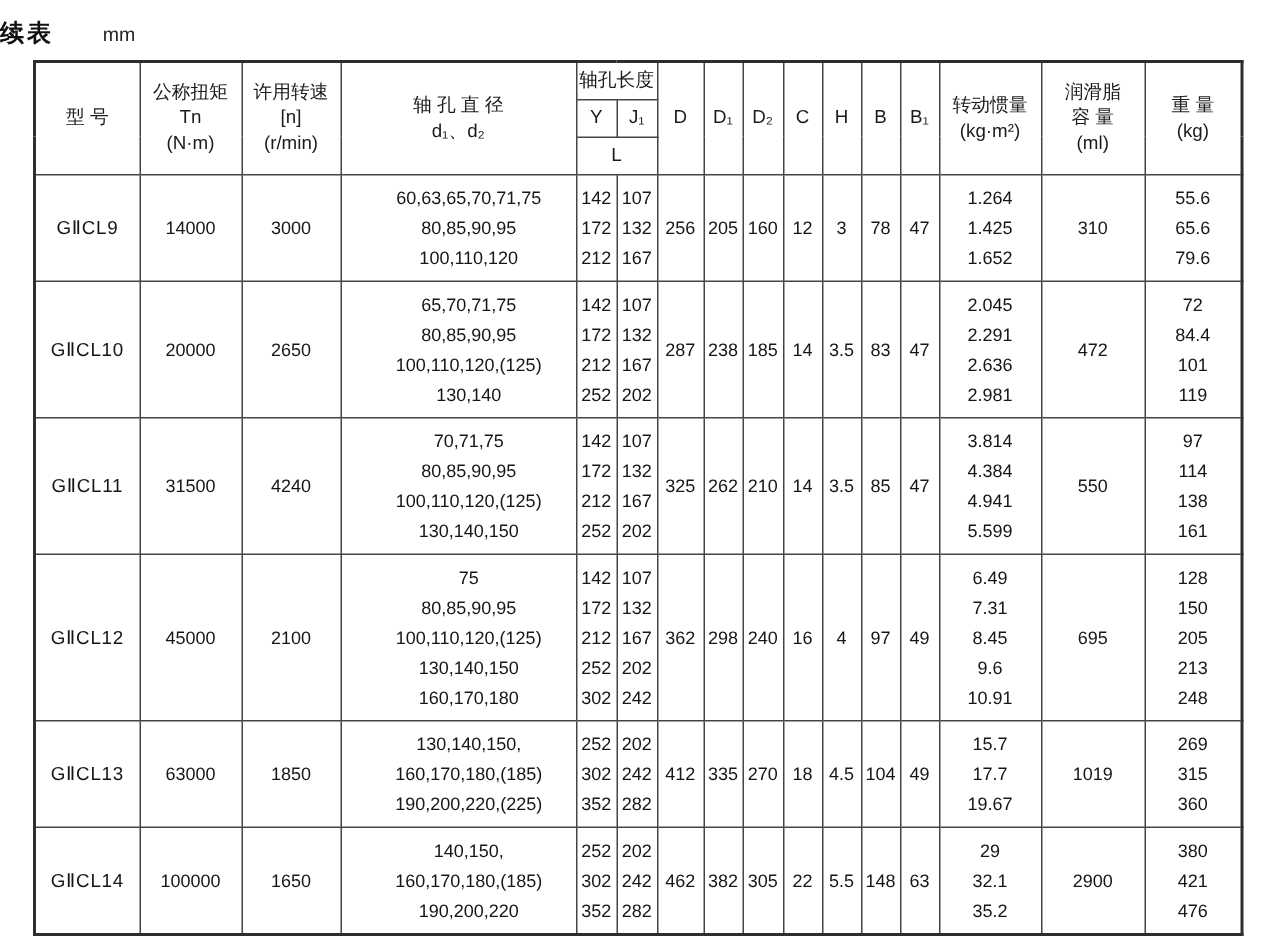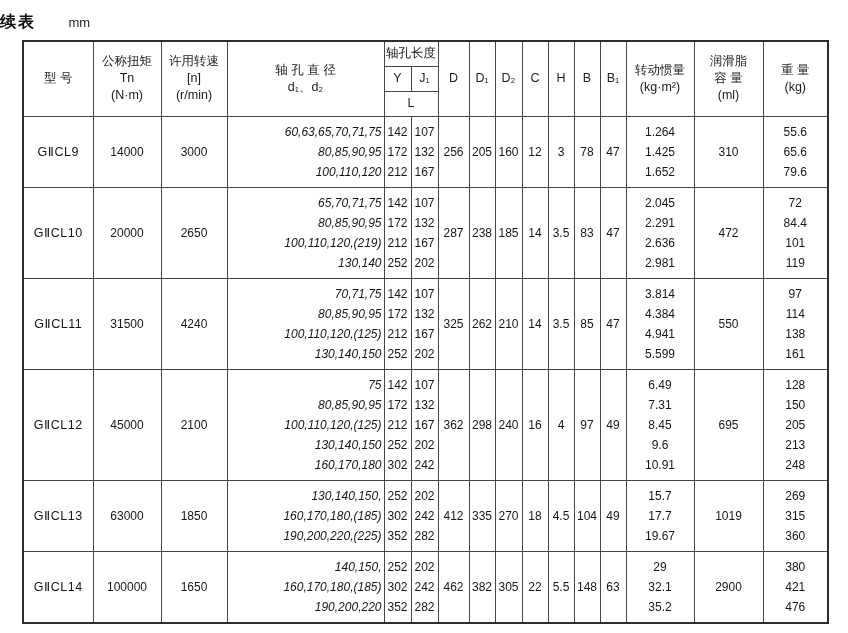--- a/index.html
+++ b/index.html
@@ -43,23 +43,22 @@
     padding:1px 0;
   }
   .spec td {
     font-size:12px;
     line-height:20px;
     padding:5px 2px;
     text-align:center;
     color:#161616;
   }
   .spec td.bore {
-    text-align:right;
+    text-align:center;
     padding-left:16px;
-    font-style:italic;
   }
   .spec td.model { font-size:12.5px; letter-spacing:0.5px;margin-left:16px; }
   .watermark {
     position:absolute; right:2px; bottom:4px;
     text-align:right;
     pointer-events:none;
     line-height:21px;
   }
   .watermark .wm1 {
     font-size:20px; font-weight:bold;
@@ -163,21 +162,21 @@
       <td>55.6
 65.6
 79.6</td>
     </tr>
     <tr>
       <td class="model">GⅡCL10</td>
       <td>20000</td>
       <td>2650</td>
       <td class="bore">65,70,71,75
 80,85,90,95
-100,110,120,(219)
+100,110,120,(125)
 130,140</td>
       <td>142
 172
 212
 252</td>
       <td>107
 132
 167
 202</td>
       <td>287</td>

